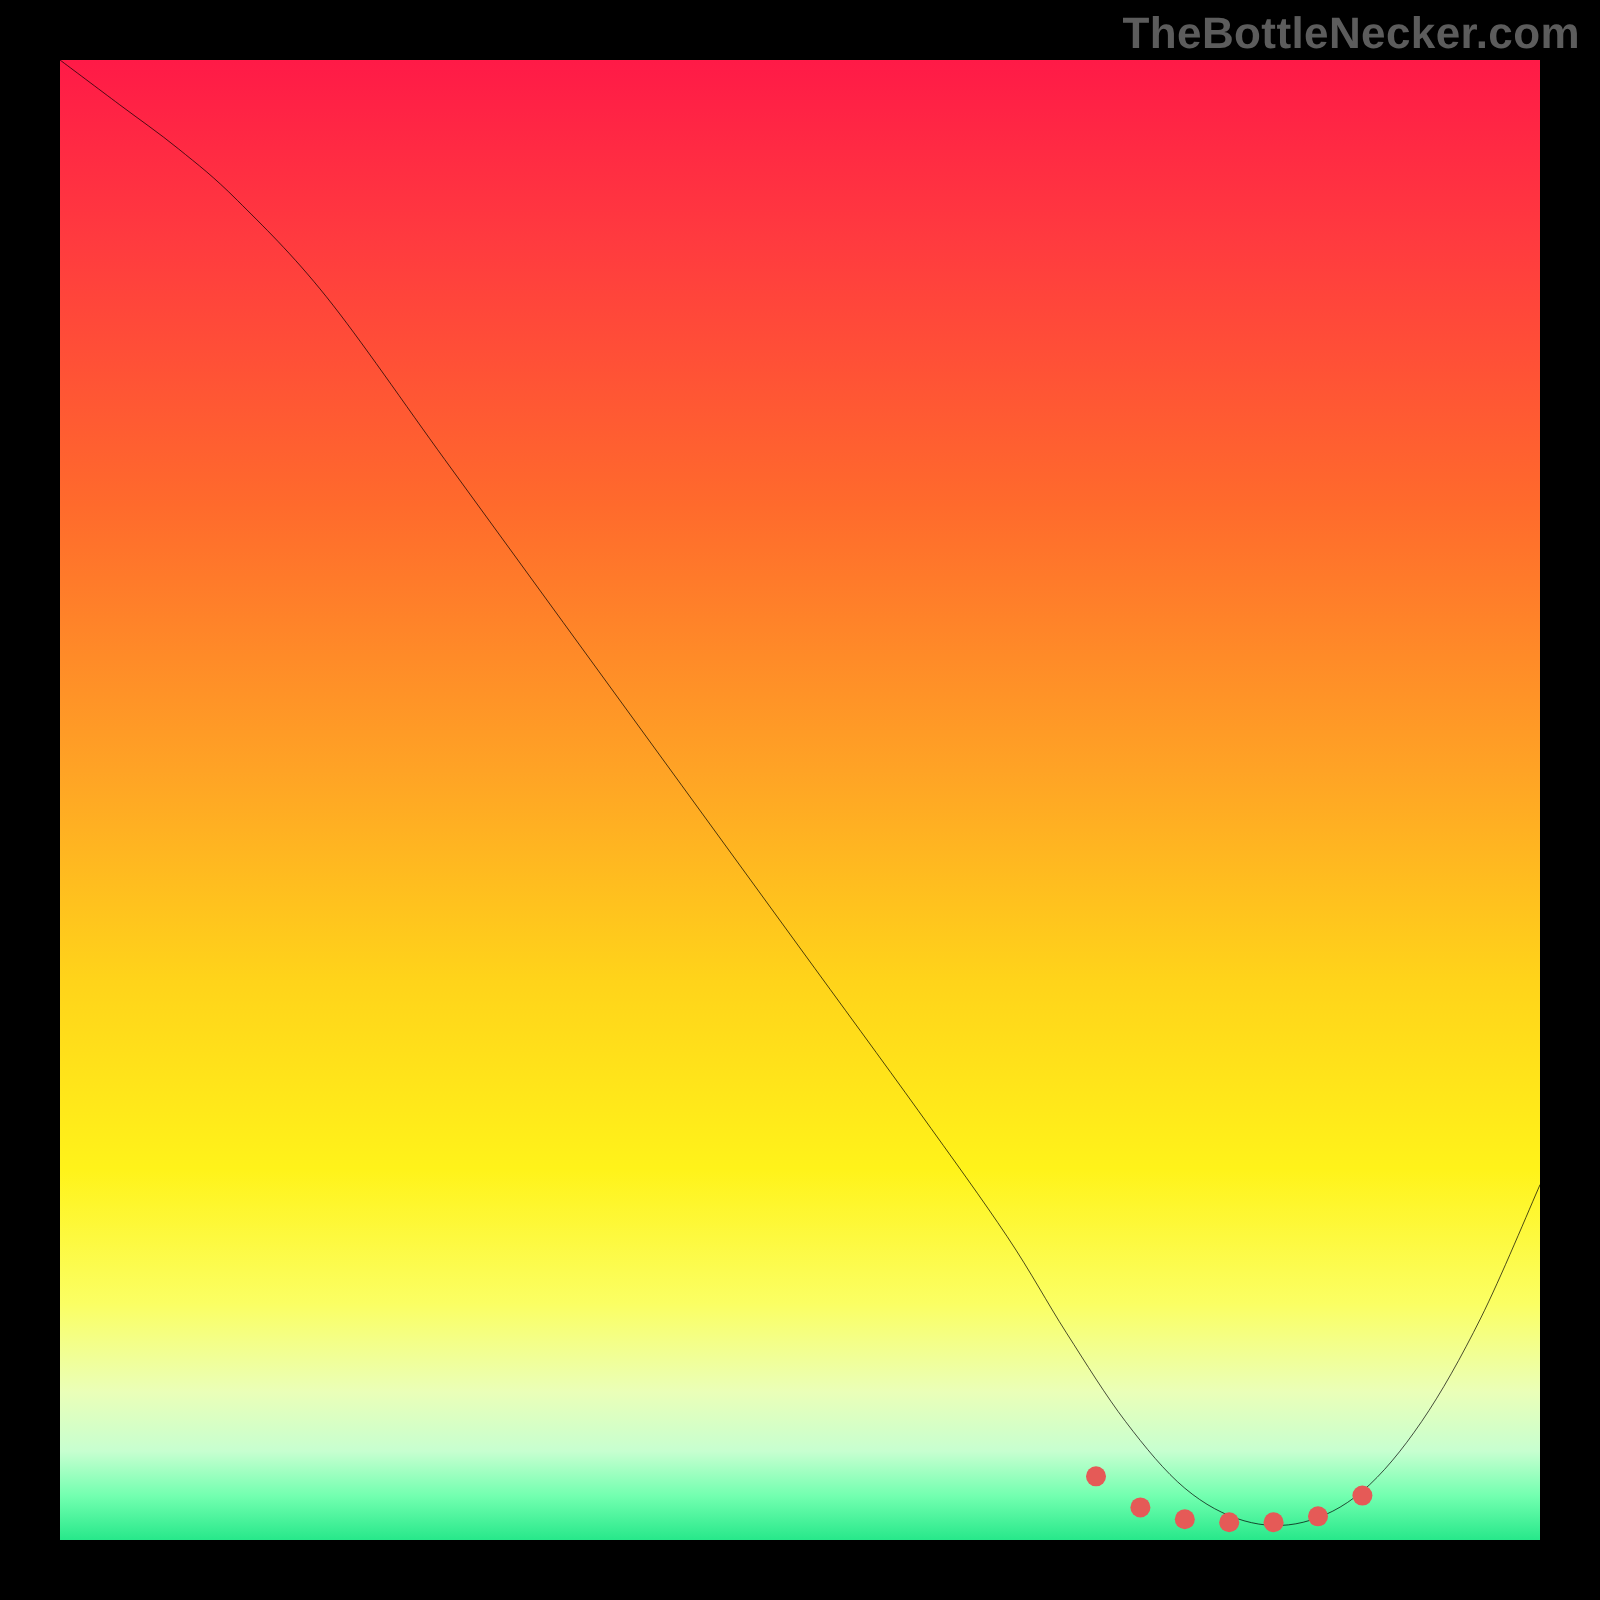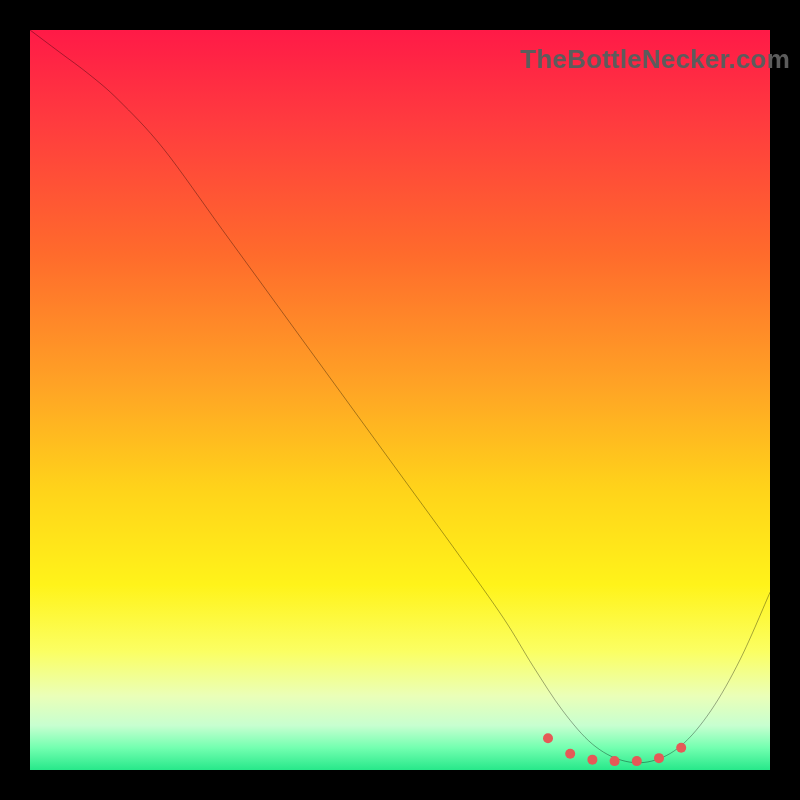--- a/index.html
+++ b/index.html
@@ -8,26 +8,25 @@
     position: relative;
     width: 800px;
     height: 800px;
     background: #000;
   }
   .watermark {
     position: absolute;
     top: 4px;
     right: 10px;
     font-family: Arial, Helvetica, sans-serif;
-    font-size: 26px;
+    font-size: 22px;
     font-weight: 600;
     color: #5c5c5c;
     letter-spacing: 0.2px;
     z-index: 5;
-    margin-top: 40px;
   }
   .plot {
     position: absolute;
     left: 30px;
     top: 30px;
     width: 740px;
     height: 740px;
   }
   .gradient {
     position: absolute;

